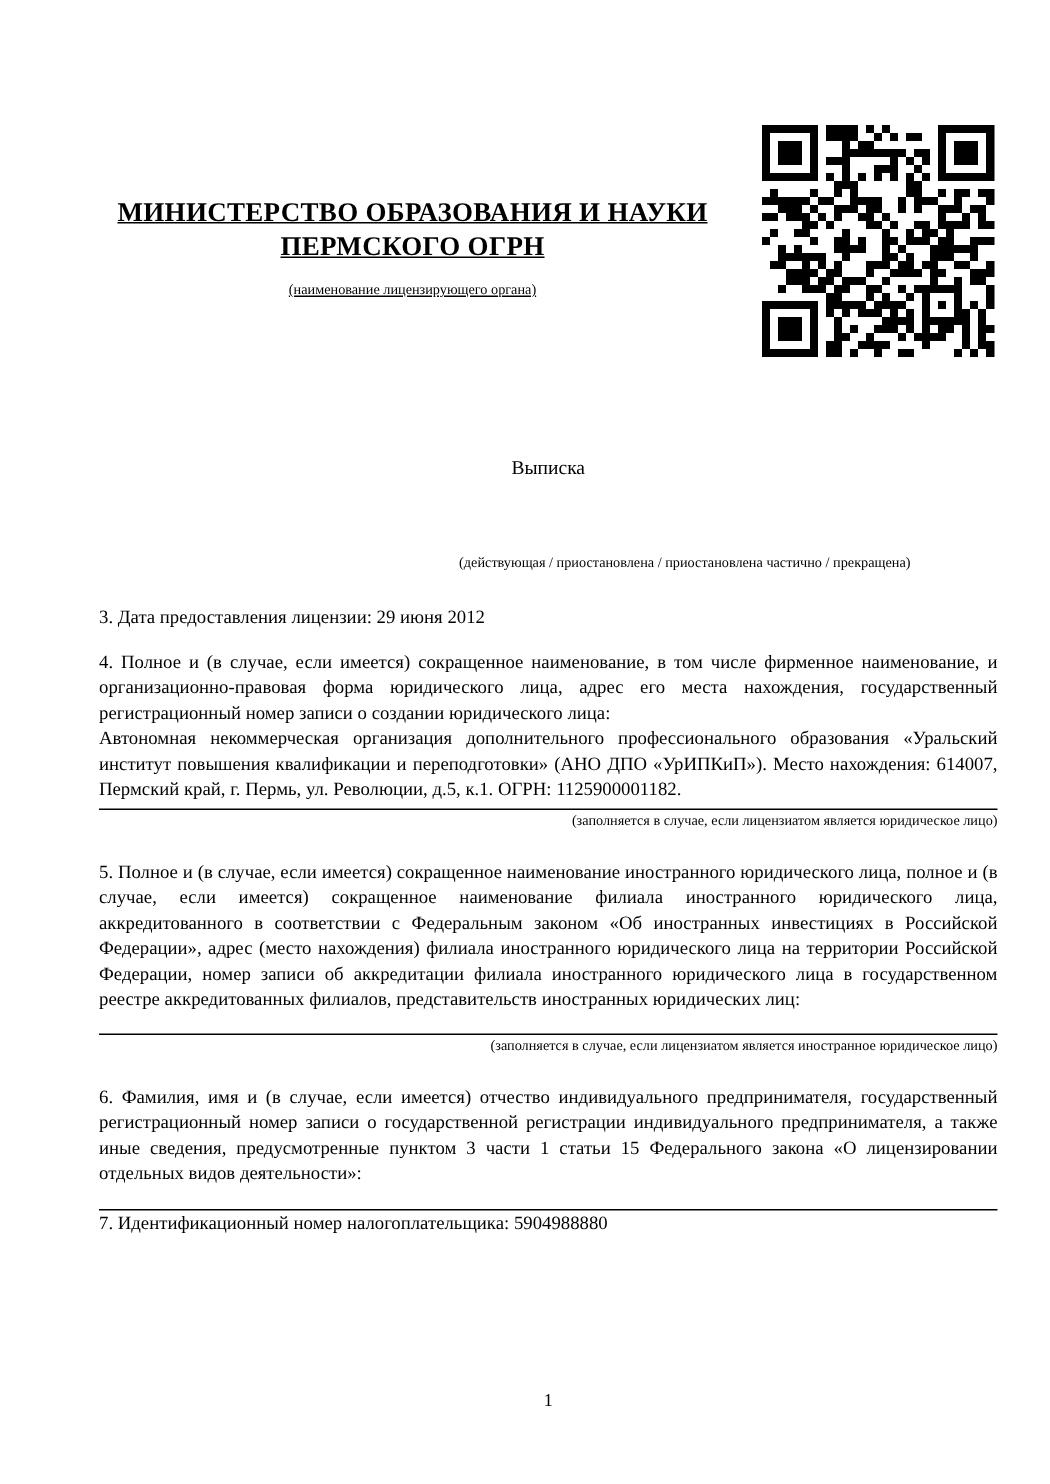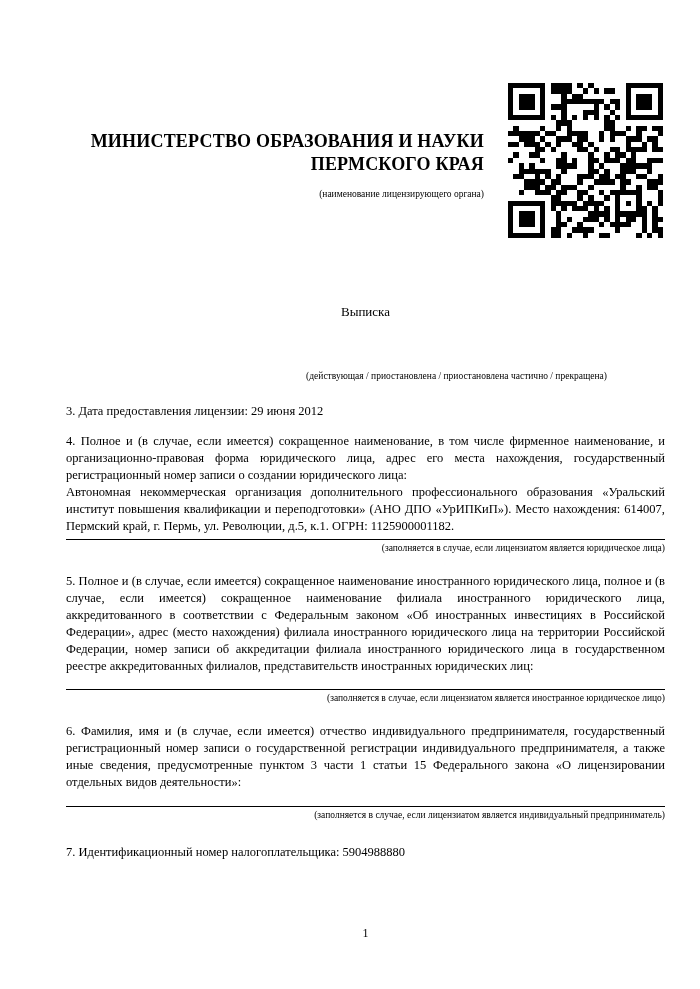--- a/index.html
+++ b/index.html
@@ -9,21 +9,22 @@
     background: #ffffff;
     color: #000000;
     font-family: "Liberation Serif", "DejaVu Serif", serif;
     overflow: hidden;
   }
 
   
   .ministry {
     position: absolute;
     left: 66px; top: 130px; width: 418px;
-    text-align: right;
+    text-align: center;
+    text-decoration: underline;
   }
   .ministry-line {
     font-size: 18px;
     font-weight: bold;
     line-height: 23px;
     letter-spacing: 0.2px;
     white-space: nowrap;
   }
   .ministry-caption {
     font-size: 9.5px;
@@ -80,21 +81,21 @@
     text-align: center;
     font-size: 12px;
     line-height: 15px;
   }
 </style>
 </head>
 <body>
 
 <div class="ministry">
   <div class="ministry-line">МИНИСТЕРСТВО ОБРАЗОВАНИЯ И НАУКИ</div>
-  <div class="ministry-line">ПЕРМСКОГО КРАЯ</div>
+  <div class="ministry-line">ПЕРМСКОГО ОГРН</div>
   <div class="ministry-caption">(наименование лицензирующего органа)</div>
 </div>
 
 <div class="qr">
   <svg id="qr-svg" shape-rendering="crispEdges" xmlns="http://www.w3.org/2000/svg" viewBox="0 0 29 29">
       <path d="M0 0h1v1h-1zM1 0h1v1h-1zM2 0h1v1h-1zM3 0h1v1h-1zM4 0h1v1h-1zM5 0h1v1h-1zM6 0h1v1h-1zM8 0h1v1h-1zM9 0h1v1h-1zM10 0h1v1h-1zM11 0h1v1h-1zM13 0h1v1h-1zM15 0h1v1h-1zM22 0h1v1h-1zM23 0h1v1h-1zM24 0h1v1h-1zM25 0h1v1h-1zM26 0h1v1h-1zM27 0h1v1h-1zM28 0h1v1h-1zM0 1h1v1h-1zM6 1h1v1h-1zM8 1h1v1h-1zM9 1h1v1h-1zM10 1h1v1h-1zM11 1h1v1h-1zM14 1h1v1h-1zM16 1h1v1h-1zM18 1h1v1h-1zM19 1h1v1h-1zM22 1h1v1h-1zM28 1h1v1h-1zM0 2h1v1h-1zM2 2h1v1h-1zM3 2h1v1h-1zM4 2h1v1h-1zM6 2h1v1h-1zM10 2h1v1h-1zM12 2h1v1h-1zM13 2h1v1h-1zM22 2h1v1h-1zM24 2h1v1h-1zM25 2h1v1h-1zM26 2h1v1h-1zM28 2h1v1h-1zM0 3h1v1h-1zM2 3h1v1h-1zM3 3h1v1h-1zM4 3h1v1h-1zM6 3h1v1h-1zM10 3h1v1h-1zM11 3h1v1h-1zM12 3h1v1h-1zM13 3h1v1h-1zM14 3h1v1h-1zM15 3h1v1h-1zM16 3h1v1h-1zM17 3h1v1h-1zM19 3h1v1h-1zM20 3h1v1h-1zM22 3h1v1h-1zM24 3h1v1h-1zM25 3h1v1h-1zM26 3h1v1h-1zM28 3h1v1h-1zM0 4h1v1h-1zM2 4h1v1h-1zM3 4h1v1h-1zM4 4h1v1h-1zM6 4h1v1h-1zM8 4h1v1h-1zM9 4h1v1h-1zM10 4h1v1h-1zM16 4h1v1h-1zM18 4h1v1h-1zM20 4h1v1h-1zM22 4h1v1h-1zM24 4h1v1h-1zM25 4h1v1h-1zM26 4h1v1h-1zM28 4h1v1h-1zM0 5h1v1h-1zM6 5h1v1h-1zM10 5h1v1h-1zM14 5h1v1h-1zM15 5h1v1h-1zM16 5h1v1h-1zM19 5h1v1h-1zM22 5h1v1h-1zM28 5h1v1h-1zM0 6h1v1h-1zM1 6h1v1h-1zM2 6h1v1h-1zM3 6h1v1h-1zM4 6h1v1h-1zM5 6h1v1h-1zM6 6h1v1h-1zM8 6h1v1h-1zM10 6h1v1h-1zM12 6h1v1h-1zM14 6h1v1h-1zM16 6h1v1h-1zM18 6h1v1h-1zM20 6h1v1h-1zM22 6h1v1h-1zM23 6h1v1h-1zM24 6h1v1h-1zM25 6h1v1h-1zM26 6h1v1h-1zM27 6h1v1h-1zM28 6h1v1h-1zM9 7h1v1h-1zM10 7h1v1h-1zM11 7h1v1h-1zM18 7h1v1h-1zM19 7h1v1h-1zM1 8h1v1h-1zM6 8h1v1h-1zM9 8h1v1h-1zM11 8h1v1h-1zM18 8h1v1h-1zM19 8h1v1h-1zM22 8h1v1h-1zM24 8h1v1h-1zM25 8h1v1h-1zM27 8h1v1h-1zM28 8h1v1h-1zM0 9h1v1h-1zM1 9h1v1h-1zM2 9h1v1h-1zM3 9h1v1h-1zM4 9h1v1h-1zM5 9h1v1h-1zM7 9h1v1h-1zM8 9h1v1h-1zM11 9h1v1h-1zM12 9h1v1h-1zM13 9h1v1h-1zM14 9h1v1h-1zM17 9h1v1h-1zM19 9h1v1h-1zM20 9h1v1h-1zM21 9h1v1h-1zM24 9h1v1h-1zM28 9h1v1h-1zM2 10h1v1h-1zM3 10h1v1h-1zM4 10h1v1h-1zM6 10h1v1h-1zM9 10h1v1h-1zM10 10h1v1h-1zM11 10h1v1h-1zM13 10h1v1h-1zM14 10h1v1h-1zM17 10h1v1h-1zM19 10h1v1h-1zM22 10h1v1h-1zM23 10h1v1h-1zM24 10h1v1h-1zM26 10h1v1h-1zM27 10h1v1h-1zM0 11h1v1h-1zM1 11h1v1h-1zM3 11h1v1h-1zM4 11h1v1h-1zM5 11h1v1h-1zM7 11h1v1h-1zM9 11h1v1h-1zM12 11h1v1h-1zM13 11h1v1h-1zM15 11h1v1h-1zM22 11h1v1h-1zM25 11h1v1h-1zM27 11h1v1h-1zM5 12h1v1h-1zM6 12h1v1h-1zM8 12h1v1h-1zM13 12h1v1h-1zM14 12h1v1h-1zM16 12h1v1h-1zM19 12h1v1h-1zM20 12h1v1h-1zM22 12h1v1h-1zM23 12h1v1h-1zM24 12h1v1h-1zM25 12h1v1h-1zM27 12h1v1h-1zM28 12h1v1h-1zM1 13h1v1h-1zM4 13h1v1h-1zM5 13h1v1h-1zM10 13h1v1h-1zM15 13h1v1h-1zM18 13h1v1h-1zM20 13h1v1h-1zM21 13h1v1h-1zM23 13h1v1h-1zM0 14h1v1h-1zM6 14h1v1h-1zM9 14h1v1h-1zM10 14h1v1h-1zM12 14h1v1h-1zM15 14h1v1h-1zM16 14h1v1h-1zM18 14h1v1h-1zM19 14h1v1h-1zM20 14h1v1h-1zM22 14h1v1h-1zM23 14h1v1h-1zM26 14h1v1h-1zM27 14h1v1h-1zM28 14h1v1h-1zM2 15h1v1h-1zM4 15h1v1h-1zM9 15h1v1h-1zM10 15h1v1h-1zM11 15h1v1h-1zM12 15h1v1h-1zM15 15h1v1h-1zM17 15h1v1h-1zM21 15h1v1h-1zM22 15h1v1h-1zM23 15h1v1h-1zM24 15h1v1h-1zM25 15h1v1h-1zM26 15h1v1h-1zM2 16h1v1h-1zM3 16h1v1h-1zM4 16h1v1h-1zM5 16h1v1h-1zM6 16h1v1h-1zM7 16h1v1h-1zM10 16h1v1h-1zM15 16h1v1h-1zM16 16h1v1h-1zM18 16h1v1h-1zM21 16h1v1h-1zM22 16h1v1h-1zM23 16h1v1h-1zM26 16h1v1h-1zM1 17h1v1h-1zM2 17h1v1h-1zM5 17h1v1h-1zM7 17h1v1h-1zM9 17h1v1h-1zM13 17h1v1h-1zM14 17h1v1h-1zM15 17h1v1h-1zM17 17h1v1h-1zM18 17h1v1h-1zM20 17h1v1h-1zM21 17h1v1h-1zM24 17h1v1h-1zM25 17h1v1h-1zM28 17h1v1h-1zM3 18h1v1h-1zM4 18h1v1h-1zM5 18h1v1h-1zM6 18h1v1h-1zM8 18h1v1h-1zM9 18h1v1h-1zM13 18h1v1h-1zM16 18h1v1h-1zM17 18h1v1h-1zM18 18h1v1h-1zM19 18h1v1h-1zM21 18h1v1h-1zM22 18h1v1h-1zM26 18h1v1h-1zM27 18h1v1h-1zM28 18h1v1h-1zM3 19h1v1h-1zM4 19h1v1h-1zM5 19h1v1h-1zM7 19h1v1h-1zM8 19h1v1h-1zM10 19h1v1h-1zM11 19h1v1h-1zM12 19h1v1h-1zM15 19h1v1h-1zM21 19h1v1h-1zM24 19h1v1h-1zM26 19h1v1h-1zM27 19h1v1h-1zM2 20h1v1h-1zM5 20h1v1h-1zM6 20h1v1h-1zM7 20h1v1h-1zM9 20h1v1h-1zM10 20h1v1h-1zM13 20h1v1h-1zM14 20h1v1h-1zM17 20h1v1h-1zM19 20h1v1h-1zM20 20h1v1h-1zM21 20h1v1h-1zM22 20h1v1h-1zM23 20h1v1h-1zM24 20h1v1h-1zM28 20h1v1h-1zM8 21h1v1h-1zM9 21h1v1h-1zM13 21h1v1h-1zM15 21h1v1h-1zM18 21h1v1h-1zM20 21h1v1h-1zM24 21h1v1h-1zM28 21h1v1h-1zM0 22h1v1h-1zM1 22h1v1h-1zM2 22h1v1h-1zM3 22h1v1h-1zM4 22h1v1h-1zM5 22h1v1h-1zM6 22h1v1h-1zM8 22h1v1h-1zM9 22h1v1h-1zM10 22h1v1h-1zM11 22h1v1h-1zM12 22h1v1h-1zM14 22h1v1h-1zM15 22h1v1h-1zM16 22h1v1h-1zM17 22h1v1h-1zM20 22h1v1h-1zM22 22h1v1h-1zM24 22h1v1h-1zM26 22h1v1h-1zM28 22h1v1h-1zM0 23h1v1h-1zM6 23h1v1h-1zM8 23h1v1h-1zM10 23h1v1h-1zM12 23h1v1h-1zM13 23h1v1h-1zM14 23h1v1h-1zM16 23h1v1h-1zM18 23h1v1h-1zM20 23h1v1h-1zM24 23h1v1h-1zM25 23h1v1h-1zM27 23h1v1h-1zM0 24h1v1h-1zM2 24h1v1h-1zM3 24h1v1h-1zM4 24h1v1h-1zM6 24h1v1h-1zM9 24h1v1h-1zM15 24h1v1h-1zM16 24h1v1h-1zM17 24h1v1h-1zM18 24h1v1h-1zM20 24h1v1h-1zM21 24h1v1h-1zM22 24h1v1h-1zM23 24h1v1h-1zM24 24h1v1h-1zM25 24h1v1h-1zM27 24h1v1h-1zM0 25h1v1h-1zM2 25h1v1h-1zM3 25h1v1h-1zM4 25h1v1h-1zM6 25h1v1h-1zM9 25h1v1h-1zM11 25h1v1h-1zM14 25h1v1h-1zM15 25h1v1h-1zM16 25h1v1h-1zM18 25h1v1h-1zM20 25h1v1h-1zM22 25h1v1h-1zM23 25h1v1h-1zM25 25h1v1h-1zM27 25h1v1h-1zM28 25h1v1h-1zM0 26h1v1h-1zM2 26h1v1h-1zM3 26h1v1h-1zM4 26h1v1h-1zM6 26h1v1h-1zM9 26h1v1h-1zM10 26h1v1h-1zM13 26h1v1h-1zM17 26h1v1h-1zM19 26h1v1h-1zM20 26h1v1h-1zM21 26h1v1h-1zM22 26h1v1h-1zM25 26h1v1h-1zM27 26h1v1h-1zM0 27h1v1h-1zM6 27h1v1h-1zM8 27h1v1h-1zM9 27h1v1h-1zM12 27h1v1h-1zM13 27h1v1h-1zM14 27h1v1h-1zM15 27h1v1h-1zM20 27h1v1h-1zM25 27h1v1h-1zM27 27h1v1h-1zM28 27h1v1h-1zM0 28h1v1h-1zM1 28h1v1h-1zM2 28h1v1h-1zM3 28h1v1h-1zM4 28h1v1h-1zM5 28h1v1h-1zM6 28h1v1h-1zM8 28h1v1h-1zM9 28h1v1h-1zM11 28h1v1h-1zM14 28h1v1h-1zM17 28h1v1h-1zM18 28h1v1h-1zM24 28h1v1h-1zM26 28h1v1h-1zM28 28h1v1h-1z" fill="#000000"></path>
     </svg>
 </div>
 
 <div class="doc-title">
@@ -103,26 +104,25 @@
 
 <div class="items">
   <div class="caption caption-offset sp-after-c1">(действующая / приостановлена / приостановлена частично / прекращена)</div>
 
 
   <div class="line sp-after-i3">3. Дата предоставления лицензии: 29 июня 2012</div>
 
   <div class="para">4. Полное и (в случае, если имеется) сокращенное наименование, в том числе фирменное наименование, и организационно-правовая форма юридического лица, адрес его места нахождения, государственный регистрационный номер записи о создании юридического лица:</div>
   <div class="para">Автономная некоммерческая организация дополнительного профессионального образования «Уральский институт повышения квалификации и переподготовки» (АНО ДПО «УрИПКиП»). Место нахождения: 614007, Пермский край, г. Пермь, ул. Революции, д.5, к.1. ОГРН: 1125900001182.</div>
   <div class="rule r4"></div>
-  <div class="caption c4">(заполняется в случае, если лицензиатом является юридическое лица)</div>
+  <div class="caption c4">(заполняется в случае, если лицензиатом является юридическое лицо)</div>
 
   <div class="para">5. Полное и (в случае, если имеется) сокращенное наименование иностранного юридического лица, полное и (в случае, если имеется) сокращенное наименование филиала иностранного юридического лица, аккредитованного в соответствии с Федеральным законом «Об иностранных инвестициях в Российской Федерации», адрес (место нахождения) филиала иностранного юридического лица на территории Российской Федерации, номер записи об аккредитации филиала иностранного юридического лица в государственном реестре аккредитованных филиалов, представительств иностранных юридических лиц:</div>
   <div class="rule r5"></div>
   <div class="caption c5">(заполняется в случае, если лицензиатом является иностранное юридическое лицо)</div>
 
   <div class="para">6. Фамилия, имя и (в случае, если имеется) отчество индивидуального предпринимателя, государственный регистрационный номер записи о государственной регистрации индивидуального предпринимателя, а также иные сведения, предусмотренные пунктом 3 части 1 статьи 15 Федерального закона «О лицензировании отдельных видов деятельности»:</div>
   <div class="rule r6"></div>
-  <div class="caption c6">(заполняется в случае, если лицензиатом является индивидуальный предприниматель)</div>
 
   <div class="line">7. Идентификационный номер налогоплательщика: 5904988880</div>
 </div>
 
 <div class="page-number">1</div>
 
 </body></html>

